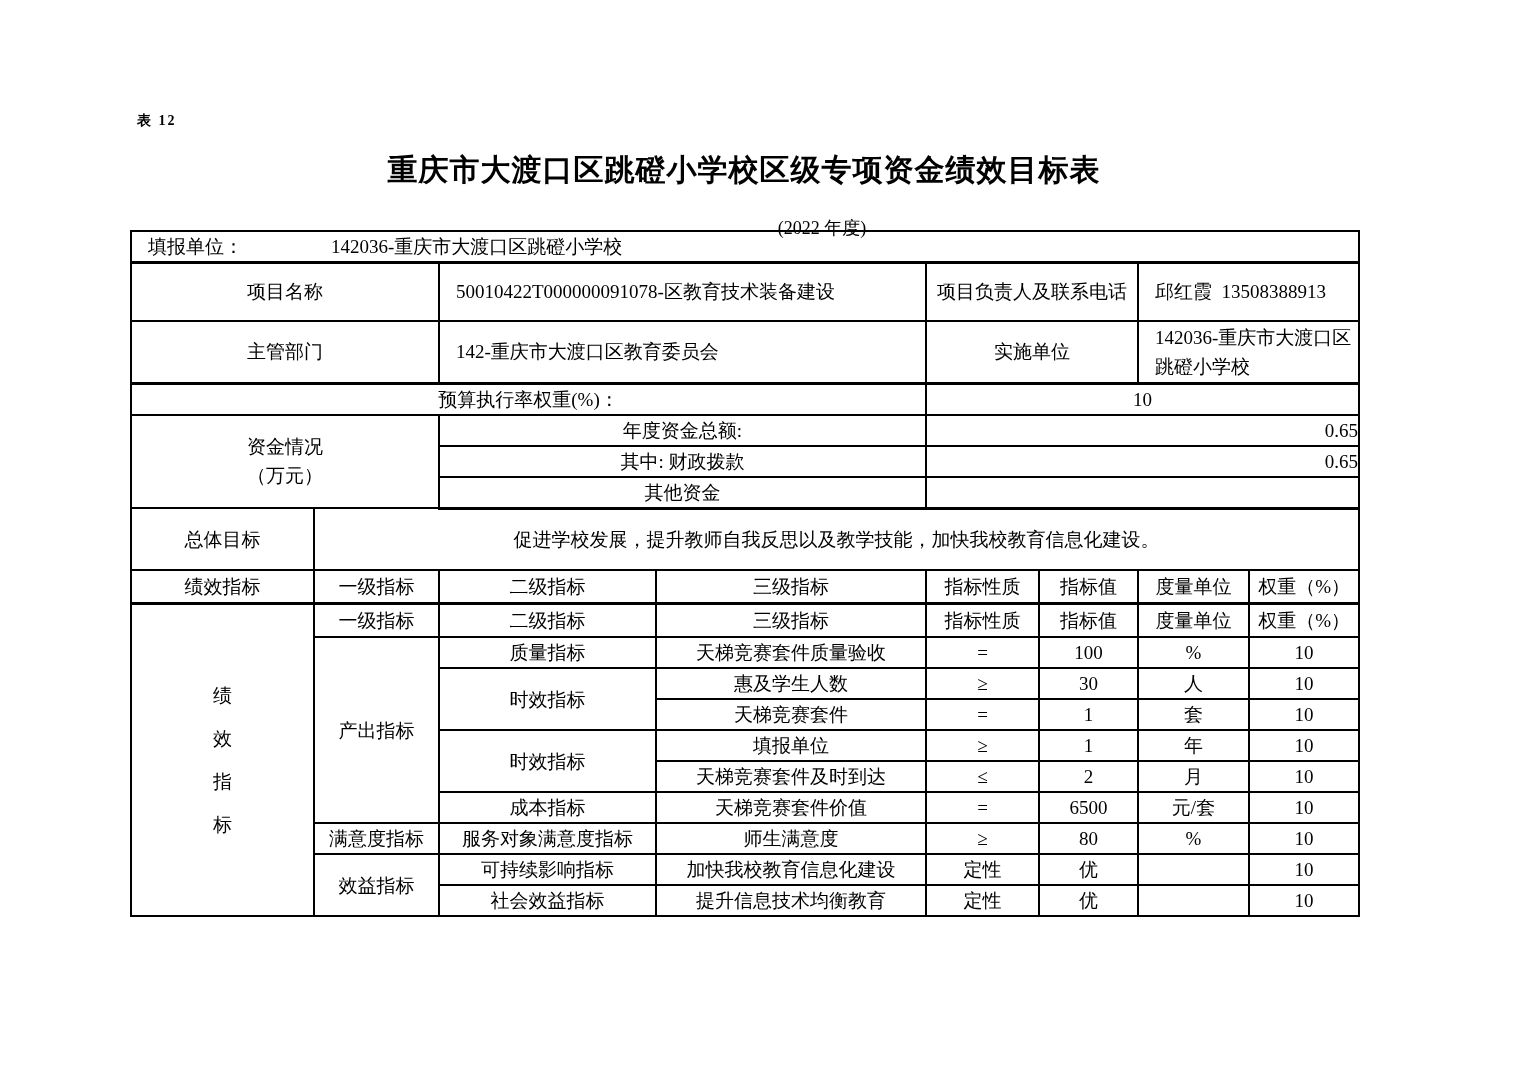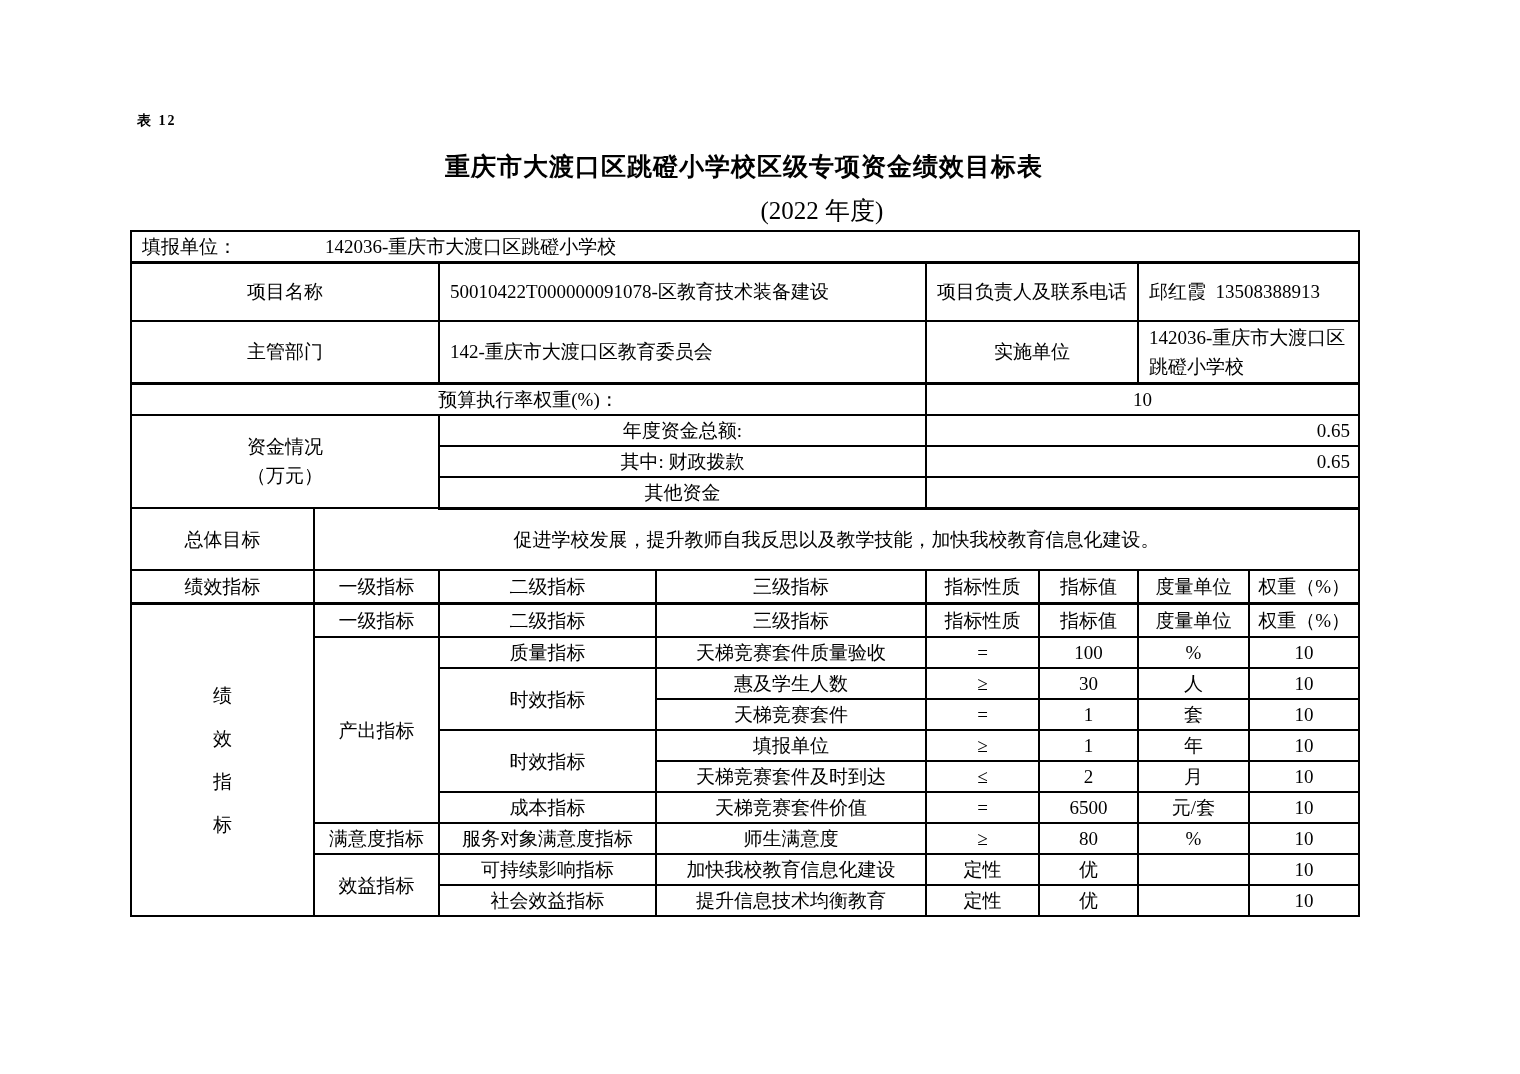--- a/index.html
+++ b/index.html
@@ -22,54 +22,54 @@
     font-size: 14px;
     font-weight: bold;
     letter-spacing: 2px;
   }
   .doc-title {
     position: absolute;
     left: 130px;
     top: 150px;
     width: 1228px;
     text-align: center;
-    font-size: 25px;
+    font-size: 30px;
     font-weight: bold;
     font-family: "Liberation Sans", "DejaVu Sans", sans-serif;
     letter-spacing: 1px;
     white-space: nowrap;
   }
   .doc-subtitle {
     position: absolute;
     left: 822px;
-    top: 194px;
+    top: 216px;
     transform: translateX(-50%);
-    font-size: 25px;
+    font-size: 18px;
     white-space: pre;
   }
   table.main {
     position: absolute;
     left: 130px;
     top: 230px;
     width: 1228px;
     border-collapse: collapse;
     table-layout: fixed;
     font-size: 19px;
   }
   td {
     border: 2px solid #000;
     text-align: center;
     vertical-align: middle;
     padding: 1px 4px;
     overflow: hidden;
     line-height: 27px;
   }
   tr.thick td { border-bottom-width: 3px; }
-  td.left  { text-align: left;  padding-left: 10px; }
-  td.right { text-align: right; padding-right: 8px; }
+  td.left  { text-align: left;  padding-left: 16px; }
+  td.right { text-align: right; padding-right: 0; }
   td.pre   { white-space: pre-wrap; }
   .unit-row-label { display: inline-block; }
   .unit-row-value { display: inline-block; margin-left: 88px; }
   .vert {
     width: 22px;
     margin: 0 auto;
     word-break: break-all;
     line-height: 43px;
     text-align: center;
   }

